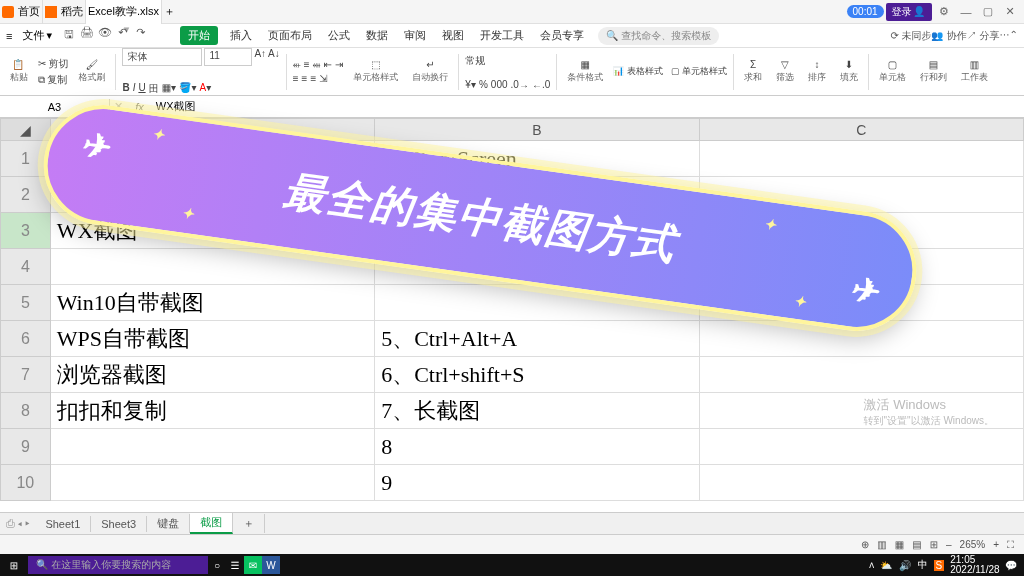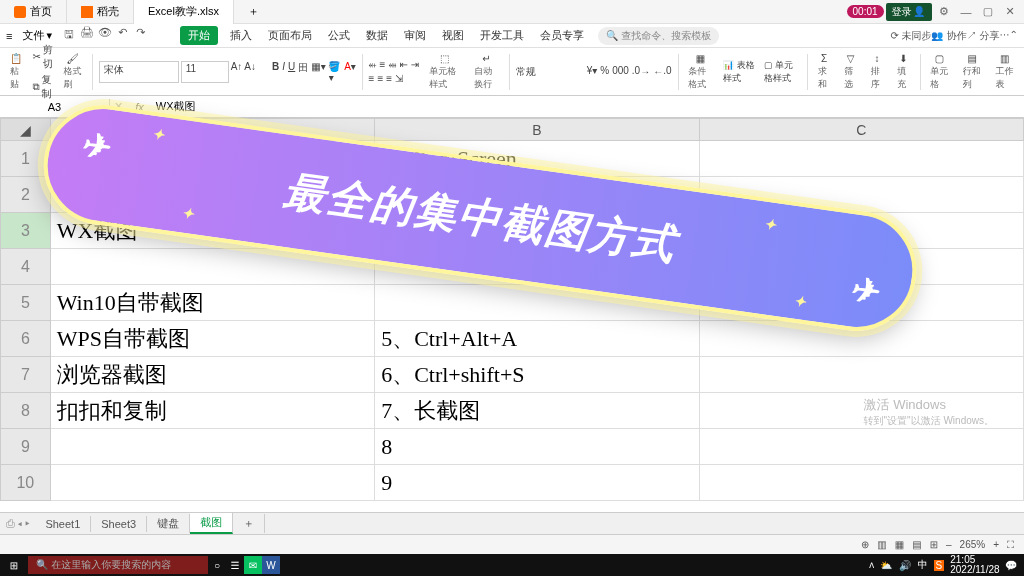--- a/index.html
+++ b/index.html
@@ -1,26 +1,26 @@
 <!DOCTYPE html>
 <html><head>
 <meta charset="utf-8">
 <style>
 * { margin:0; padding:0; box-sizing:border-box; font-family:"Microsoft YaHei",Arial,sans-serif; }
 body { width:1024px; height:576px; overflow:hidden; background:#fff; position:relative; font-size:11px; }
 .titlebar { height:24px; background:#f5f5f5; display:flex; align-items:center; border-bottom:1px solid #e0e0e0; }
-.tab { height:24px; padding:0 14px; display:flex; align-items:center; gap:4px; font-size:11px; border-right:1px solid #ddd; }
+.tab { height:24px; padding:0 2px; display:flex; align-items:center; gap:4px; font-size:11px; border-right:1px solid #ddd; }
 .tab.active { background:#fff;flex-direction:column; }
 .tab-icon { width:12px; height:12px; display:inline-block; }
 .tab-icon.home { background:#ff6a00; border-radius:2px; }
 .tab-icon.doc { background:#ff6a00; }
 .tab-icon.xls { background:#0b9c47; }
 .win-ctrl { margin-left:auto; display:flex; align-items:center; gap:2px; padding-right:4px; }
-.timer { background:#be185d; color:#fff; border-radius:10px; padding:1px 6px; font-size:10px; }
-.login { background:#14532d; color:#fff; padding:2px 6px; font-size:10px; border-radius:2px; display:flex; align-items:center; gap:2px; }
+.timer { background:#3b82f6; color:#fff; border-radius:10px; padding:1px 6px; font-size:10px; }
+.login { background:#4c1d95; color:#fff; padding:2px 6px; font-size:10px; border-radius:2px; display:flex; align-items:center; gap:2px; }
 .win-btn { width:20px; height:20px; display:flex; align-items:center; justify-content:center; color:#666; }
 .menubar { height:24px; display:flex; align-items:center; padding:0 6px; gap:2px; border-bottom:1px solid #e0e0e0; }
 .menu-left { display:flex; align-items:center; gap:4px; }
 .file-btn { display:flex; align-items:center; gap:2px; padding:2px 6px; font-size:11px; }
 .qat { display:flex; gap:4px; color:#555; }
 .qat span { width:14px; text-align:center; }
 .tabs-main { display:flex; gap:8px; margin-left:30px; font-size:11px; }
 .mtab { padding:2px 4px; color:#333; }
 .mtab.active { background:#0b9c47; color:#fff; border-radius:3px; padding:2px 8px; }
 .search { margin-left:8px; background:#eee; border-radius:10px; padding:2px 8px; font-size:10px; color:#888; }
@@ -52,21 +52,21 @@
 .pill .plane.r { right:30px; bottom:18px; }
 .pill .star { position:absolute; color:#fff59d; font-size:14px; }
 .sheet-tabs { position:absolute; bottom:42px; left:0; right:0; height:22px; display:flex; align-items:center; background:#f0f0f0; border-top:1px solid #ccc; font-size:11px; }
 .sheet-tabs .nav { padding:0 6px; color:#888; }
 .stab { padding:2px 10px; border-right:1px solid #ccc; color:#555; }
 .stab.active { color:#0b9c47; border-bottom:2px solid #0b9c47; background:#fff; }
 .watermark { position:absolute; right:30px; bottom:70px; color:#bbb; font-size:13px; text-align:left; }
 .statusbar { position:absolute; bottom:22px; left:0; right:0; height:20px; background:#f5f5f5; border-top:1px solid #ccc; display:flex; align-items:center; justify-content:flex-end; gap:8px; padding:0 10px; font-size:10px; color:#555; }
 .taskbar { position:absolute; bottom:0; left:0; right:0; height:22px; background:#111; display:flex; align-items:center; color:#fff; font-size:10px; }
 .taskbar .start { width:28px; text-align:center; }
-.taskbar .searchbox { background:#7f1d1d; padding:2px 8px; width:180px; color:#aaa; }
+.taskbar .searchbox { background:#4c1d95; padding:2px 8px; width:180px; color:#aaa; }
 .taskbar .tray { margin-left:auto; display:flex; align-items:center; gap:6px; padding-right:6px; }
 .tray .clock { text-align:left; line-height:1; }
 .tico { width:18px; height:18px; display:flex; align-items:center; justify-content:center; }
 </style>
 </head>
 <body>
 
 <div class="titlebar">
   <div class="tab">
       <span class="tab-icon home"></span>
@@ -132,21 +132,21 @@
     </div>
   <div style="display:flex;flex-direction:column;gap:2px">
     <span class="rbtn">✂ <span>剪切</span></span>
     <span class="rbtn">⧉ <span>复制</span></span>
   </div>
   <div class="rgroup">
       <span>🖌</span>
       <span class="rlabel">格式刷</span>
     </div>
   <div class="vdiv"></div>
-  <div style="display:flex;flex-direction:row;gap:16px">
+  <div style="display:flex;flex-direction:column;gap:16px">
     <div class="font-sel">
       <span class="sel" style="width:80px">宋体</span>
       <span class="sel" style="width:48px">11</span>
       <span>A↑</span>
       <span>A↓</span>
     </div>
     <div class="rrow">
       <span><b>B</b></span>
       <span><i>I</i></span>
       <span><u>U</u></span>
@@ -174,21 +174,21 @@
   </div>
   <div class="rgroup">
       <span>⬚</span>
       <span class="rlabel">单元格样式</span>
     </div>
   <div class="rgroup">
       <span>↵</span>
       <span class="rlabel">自动换行</span>
     </div>
   <div class="vdiv"></div>
-  <div style="display:flex;flex-direction:row;gap:11px">
+  <div style="display:flex;flex-direction:column;gap:11px">
     <span class="sel" style="width:60px">常规</span>
     <div class="rrow">
         <span>¥▾</span>
         <span>%</span>
         <span>000</span>
         <span>.0→</span>
         <span>←.0</span>
       </div>
   </div>
   <div class="vdiv"></div>

